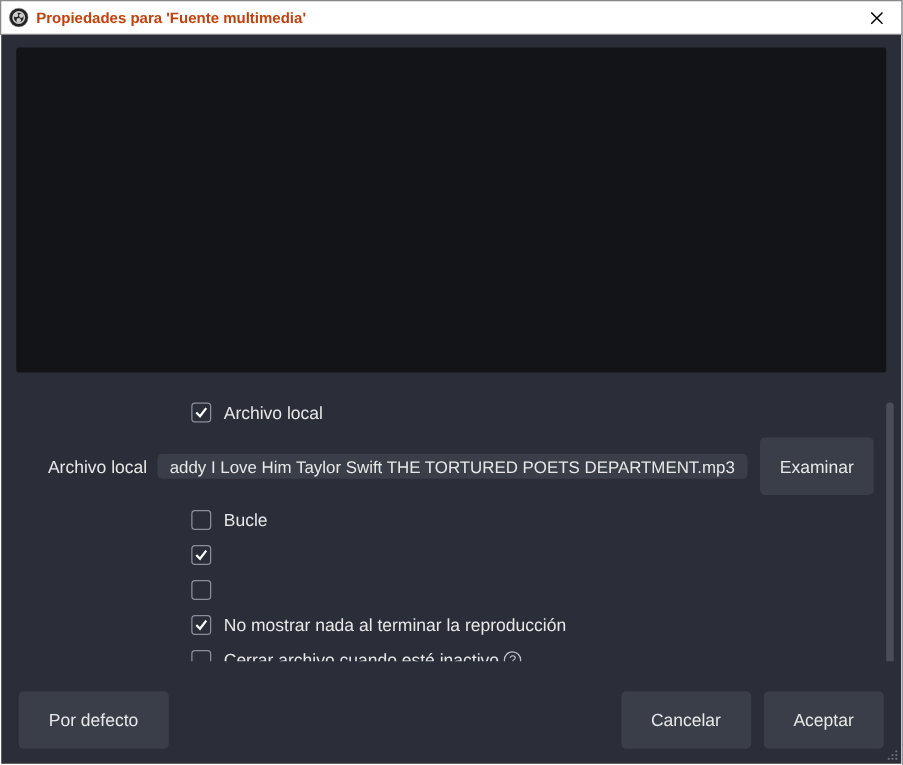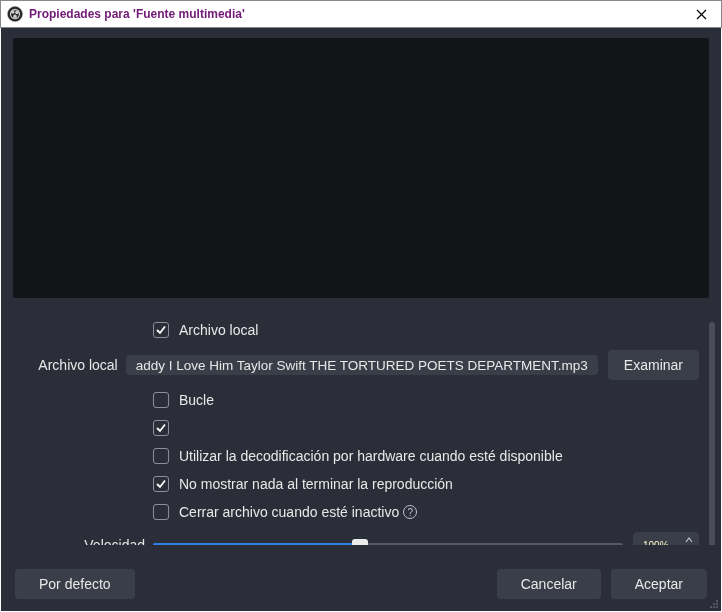--- a/index.html
+++ b/index.html
@@ -14,21 +14,21 @@
     overflow: hidden;
     position: relative;
   }
   .titlebar {
     height: 28px;
     background: #fff;
     display: flex;
     align-items: center;
     padding: 0 6px;
     border: 1px solid #888;
-    color: #701a75;
+    color: #c2410c;
     font-size: 12px;
     font-weight: 600;
   }
   .titlebar .obs-icon {
     width: 16px; height: 16px;
     margin-right: 6px;
     display: inline-flex; align-items: center; justify-content: center;
   }
   .titlebar .title { flex: 1; }
   .titlebar .close {
@@ -124,21 +124,21 @@
     font-size: 13.5px;
     overflow: hidden;
     white-space: nowrap;
     display: flex;
     align-items: center;
   }
   .btn {
     background: #3a3e48;
     border: none;
     border-radius: 4px;
-    height: 30px;
+    height: 46px;
     padding: 0 16px;
     color: #e8e8e8;
     font-size: 14px;
     cursor: pointer;
     display: inline-flex;
     align-items: center;
     justify-content: center;
   }
   .btn.wide { padding: 0 24px; }
   .speed-row { margin-top: 4px; margin-bottom: 0; }
@@ -270,21 +270,20 @@
         </span>
       </div>
     </div>
 
     <div class="row">
       <div class="labelcol"></div>
       <div class="ctrlcol">
         <span class="check">
           
         </span>
-        <span class="check-label">Utilizar la decodificación por hardware cuando esté disponible</span>
       </div>
     </div>
 
     <div class="row">
       <div class="labelcol"></div>
       <div class="ctrlcol">
         <span class="check checked">
           <svg viewBox="0 0 12 12">
               <path d="M2 6 L5 9 L10 2.5" stroke="#fff" stroke-width="1.8" fill="none"></path>
             </svg>

